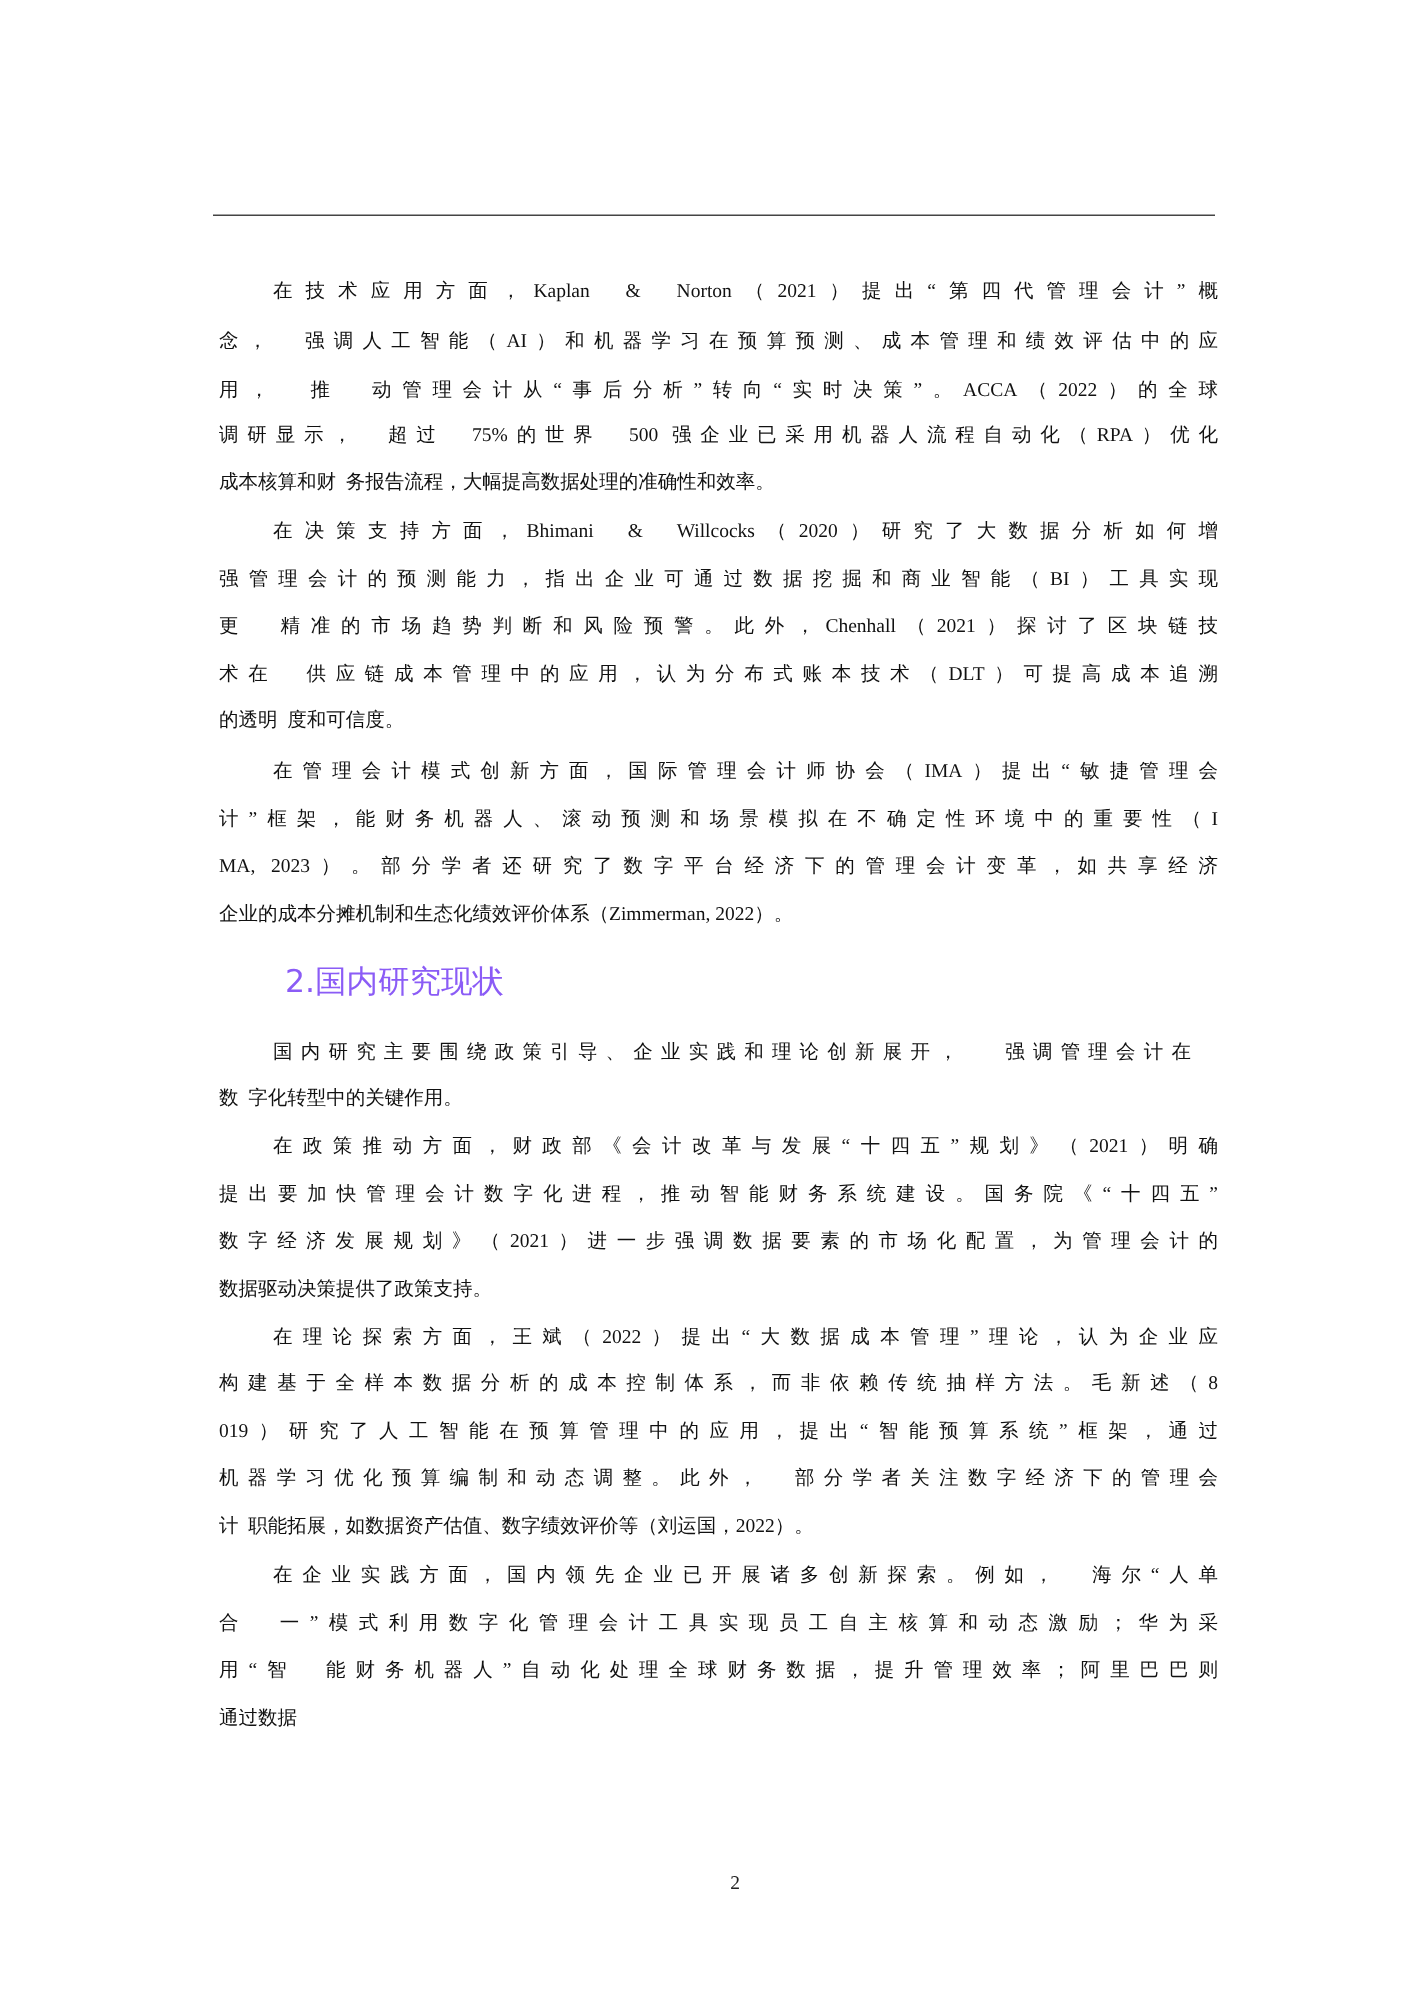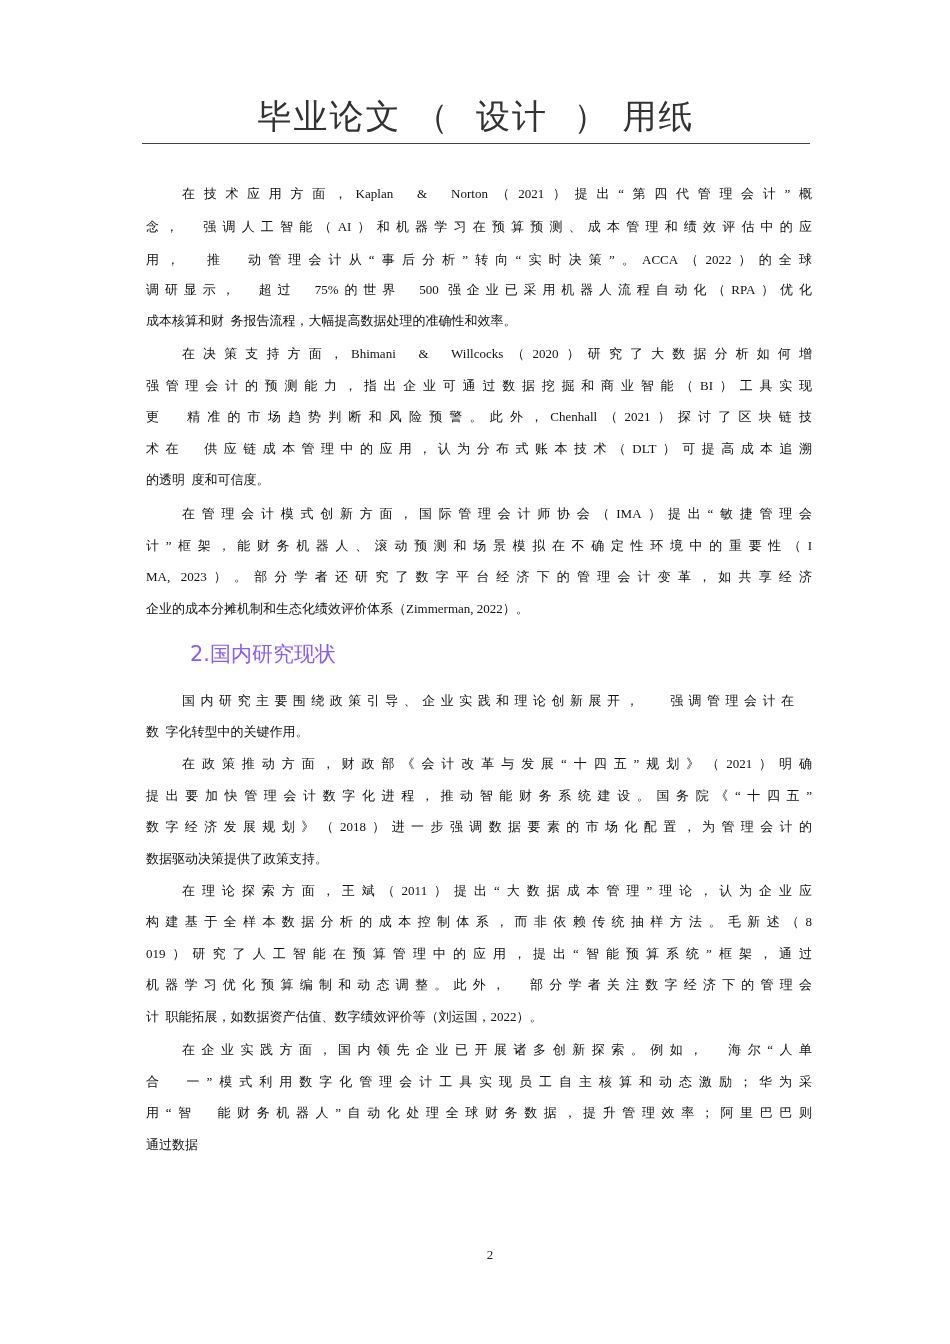--- a/index.html
+++ b/index.html
@@ -28,21 +28,20 @@
     .page-number {
       position: absolute; left: 0; width: 980px; top: 1247px; text-align: center;
       font-family: "Liberation Serif", serif; font-size: 13px; color: #222;
     }
   </style>
 </head>
 <body>
 
 <div class="page">
 
-  <div class="header-title">毕业论文 （  设计  ） 用纸</div>
   <div class="header-rule"></div>
 
   <div>
     <div class="line indent" style="top:182px">在技术应用方面，Kaplan  &amp;  Norton（2021）提出“第四代管理会计”概</div>
     <div class="line" style="top:215px">念，  强调人工智能（AI）和机器学习在预算预测、成本管理和绩效评估中的应</div>
     <div class="line" style="top:248px">用，  推  动管理会计从“事后分析”转向“实时决策”。ACCA（2022）的全球</div>
     <div class="line" style="top:278px">调研显示，  超过  75%的世界  500 强企业已采用机器人流程自动化（RPA）优化</div>
     <div class="line last" style="top:309px">成本核算和财  务报告流程，大幅提高数据处理的准确性和效率。</div>
   </div>
 
@@ -64,26 +63,26 @@
   <div class="section-heading">2.国内研究现状</div>
 
   <div>
     <div class="line indent" style="top:689px; width:612px">国内研究主要围绕政策引导、企业实践和理论创新展开，   强调管理会计在</div>
     <div class="line last" style="top:720px">数  字化转型中的关键作用。</div>
   </div>
 
   <div>
     <div class="line indent" style="top:752px">在政策推动方面，财政部《会计改革与发展“十四五”规划》（2021）明确</div>
     <div class="line" style="top:784px">提出要加快管理会计数字化进程，推动智能财务系统建设。国务院《“十四五”</div>
-    <div class="line" style="top:815px">数字经济发展规划》（2018）进一步强调数据要素的市场化配置，为管理会计的</div>
+    <div class="line" style="top:815px">数字经济发展规划》（2021）进一步强调数据要素的市场化配置，为管理会计的</div>
     <div class="line last" style="top:847px">数据驱动决策提供了政策支持。</div>
   </div>
 
   <div>
-    <div class="line indent" style="top:879px">在理论探索方面，王斌（2011）提出“大数据成本管理”理论，认为企业应</div>
+    <div class="line indent" style="top:879px">在理论探索方面，王斌（2022）提出“大数据成本管理”理论，认为企业应</div>
     <div class="line" style="top:910px">构建基于全样本数据分析的成本控制体系，而非依赖传统抽样方法。毛新述（8</div>
     <div class="line" style="top:942px">019）研究了人工智能在预算管理中的应用，提出“智能预算系统”框架，通过</div>
     <div class="line" style="top:973px">机器学习优化预算编制和动态调整。此外，  部分学者关注数字经济下的管理会</div>
     <div class="line last" style="top:1005px">计  职能拓展，如数据资产估值、数字绩效评价等（刘运国，2022）。</div>
   </div>
 
   <div>
     <div class="line indent" style="top:1038px">在企业实践方面，国内领先企业已开展诸多创新探索。例如，  海尔“人单</div>
     <div class="line" style="top:1070px">合  一”模式利用数字化管理会计工具实现员工自主核算和动态激励；华为采</div>
     <div class="line" style="top:1101px">用“智  能财务机器人”自动化处理全球财务数据，提升管理效率；阿里巴巴则</div>

